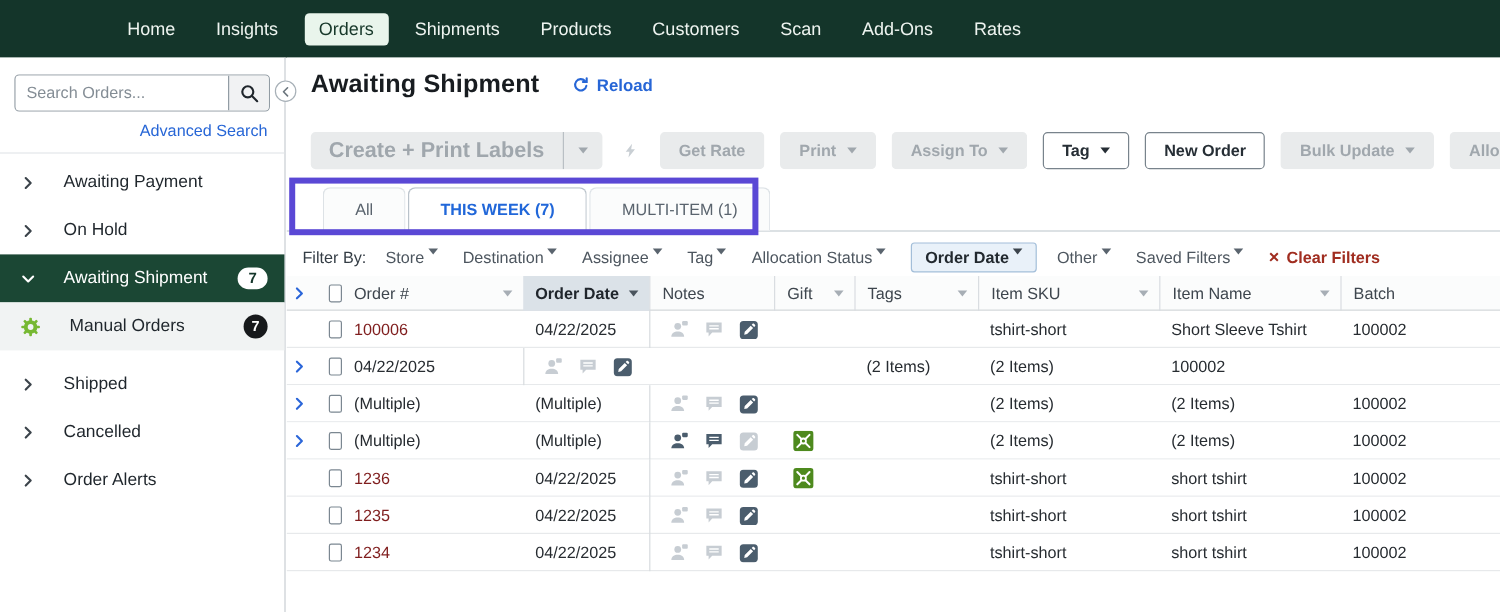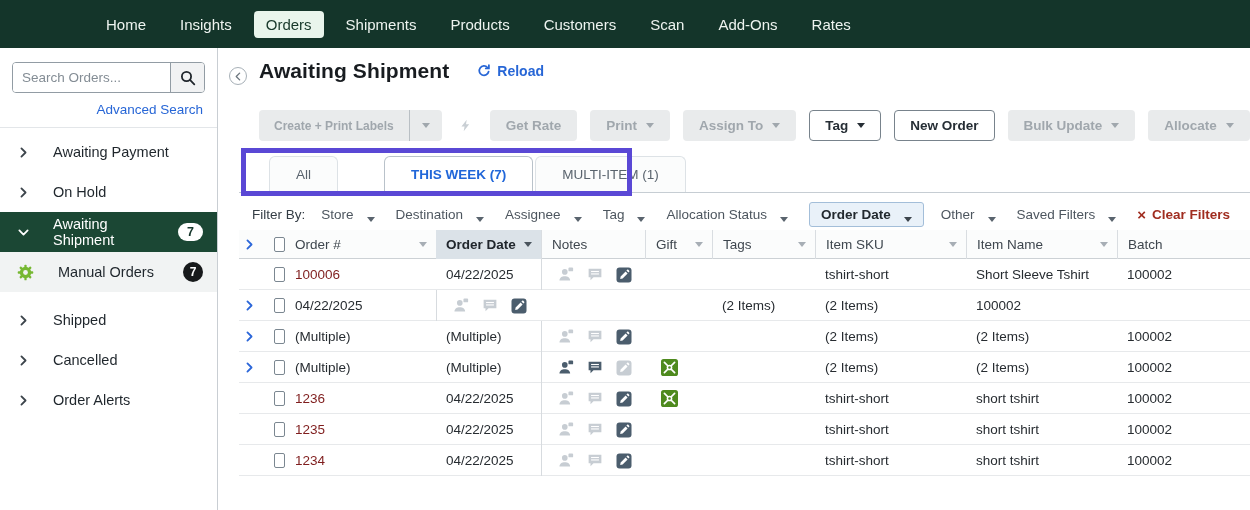--- a/index.html
+++ b/index.html
@@ -10,21 +10,21 @@
   .topnav { position:absolute; left:0; top:0; width:1250px; height:48px; background:#14352a;
             display:flex; align-items:center; }
   .brand { display:flex; align-items:center; gap:9px; margin-left:16px; color:#fff;
            font-size:20px; font-weight:700; letter-spacing:.2px; }
   .brand .icon svg { display:block; }
   .nav-items { display:flex; align-items:center; gap:10px; margin-left:94px; }
   .nav-item { color:#eef4f0; font-size:15px; padding:5px 12px; border-radius:4px; cursor:pointer; white-space:nowrap; }
   .nav-item.active { background:#e9f5ec; color:#17382a; }
 
   
-  .sidebar { position:absolute; left:0; top:48px; width:218px; height:462px; background:#fff;
+  .sidebar { position:absolute; left:0; top:48px; width:238px; height:462px; background:#fff;
              border-right:1px solid #c9ced3; }
   .search-row { display:flex; height:31px; margin:14px 12px 0 12px; border:1px solid #929ca4;
                 border-radius:4px; background:#fff; overflow:hidden; }
   .search-row input { flex:1; border:none; outline:none; padding:0 9px; font-size:13.5px;
                       font-family:"Liberation Sans",sans-serif; color:#30363c; min-width:0; }
   .search-row input::placeholder { color:#848d95; }
   .search-btn { width:34px; background:#f1f2f3; border-left:1px solid #929ca4; display:flex;
                 align-items:center; justify-content:center; cursor:pointer; }
   .advanced { text-align:right; margin:7px 14px 0 0; }
   .advanced a { color:#2766d6; font-size:13.5px; text-decoration:none; font-weight:500; }
@@ -50,43 +50,43 @@
   .page-header { position:absolute; left:20px; top:11px; display:flex; align-items:center; gap:28px; }
   .page-title { font-size:21px; font-weight:700; color:#181c20; letter-spacing:.1px; }
   .reload { display:flex; align-items:center; gap:6px; color:#2766d6; font-size:14px; font-weight:700; cursor:pointer; }
 
   .toolbar { position:absolute; left:20px; top:62px; display:flex; align-items:center; gap:13px; white-space:nowrap; }
   .btn { height:31px; display:inline-flex; align-items:center; gap:9px; padding:0 15px;
          border-radius:4px; font-size:13.5px; font-weight:700; cursor:pointer; border:1px solid transparent; }
   .btn.disabled { background:#e9ebec; color:#a0a7ad; cursor:default; }
   .btn.enabled { background:#fff; color:#262e35; border-color:#78838c; }
   .btn-split { display:inline-flex; height:31px; border-radius:4px; overflow:hidden; background:#e9ebec; }
-  .btn-split .seg-label { display:flex; align-items:center; padding:13px 15px; font-size:12px;
+  .btn-split .seg-label { display:flex; align-items:center; padding:13px 15px; font-size:18px;
                           font-weight:700; color:#a0a7ad; }
   .btn-split .seg-caret { width:33px; display:flex; align-items:center; justify-content:center;
                           border-left:1px solid #b9bfc4; }
   .icon-btn { width:22px; height:31px; display:flex; align-items:center; justify-content:center; color:#c9cfd4; }
   .caret { width:0; height:0; border-left:4.5px solid transparent; border-right:4.5px solid transparent;
            border-top:5.5px solid currentColor; display:inline-block; }
   .btn.disabled .caret, .btn-split .caret { color:#a0a7ad; }
 
   .tabstrip { position:absolute; left:0; top:109px; width:1011px; height:36px;
               border-bottom:1px solid #c6cdd3; display:flex; align-items:flex-end; padding-left:30px; }
   .tab { height:36px; display:flex; align-items:center; padding:0 26px; font-size:13.5px; color:#5a646e;
          border:1px solid #dde2e6; border-bottom:none; border-radius:6px 6px 0 0; background:#fbfcfc;
          margin-right:2px; cursor:pointer; }
   .tab.active { background:#fff; border:1px solid #b9c2ca; border-bottom:1px solid #fff;
-                color:#2167d9; font-weight:700; margin-bottom:-1px; height:37px;margin-left:44px; }
+                color:#2167d9; font-weight:700; margin-bottom:-1px; height:37px; }
   .annotation-box { position:absolute; left:2px; top:100px; width:391px; height:48px;
                     border:5px solid #5a48d5; z-index:5; pointer-events:none; }
 
   .filter-row { position:absolute; left:13px; top:152px; height:28px; display:flex; align-items:center;
                 font-size:13.5px; color:#4d565f; }
   .filter-label { color:#343d45; margin-right:16px; }
-  .fdrop { display:flex; align-items:flex-end; gap:13px; margin-right:21px; cursor:pointer; }
+  .fdrop { display:flex; align-items:flex-start; gap:3px; margin-right:21px; cursor:pointer; }
   .fdrop .caret { border-top-width:5px; border-left-width:4px; border-right-width:4px; color:#5a646e; }
   .fdrop.selected { background:#e9f1f9; border:1px solid #a3bed9; border-radius:3px;
                     padding:4px 11px; color:#22292f; font-weight:700; margin-right:17px; }
   .fdrop.selected .caret { color:#3c444c; }
   .clear-filters { display:flex; align-items:center; gap:6px; color:#a02d20; font-weight:700; cursor:pointer; }
   .clear-filters .x { font-size:15px; font-weight:700; line-height:1; }
 
   
   .otable { position:absolute; left:0; top:182px; width:1011px; }
   .thead, .trow { display:grid;

